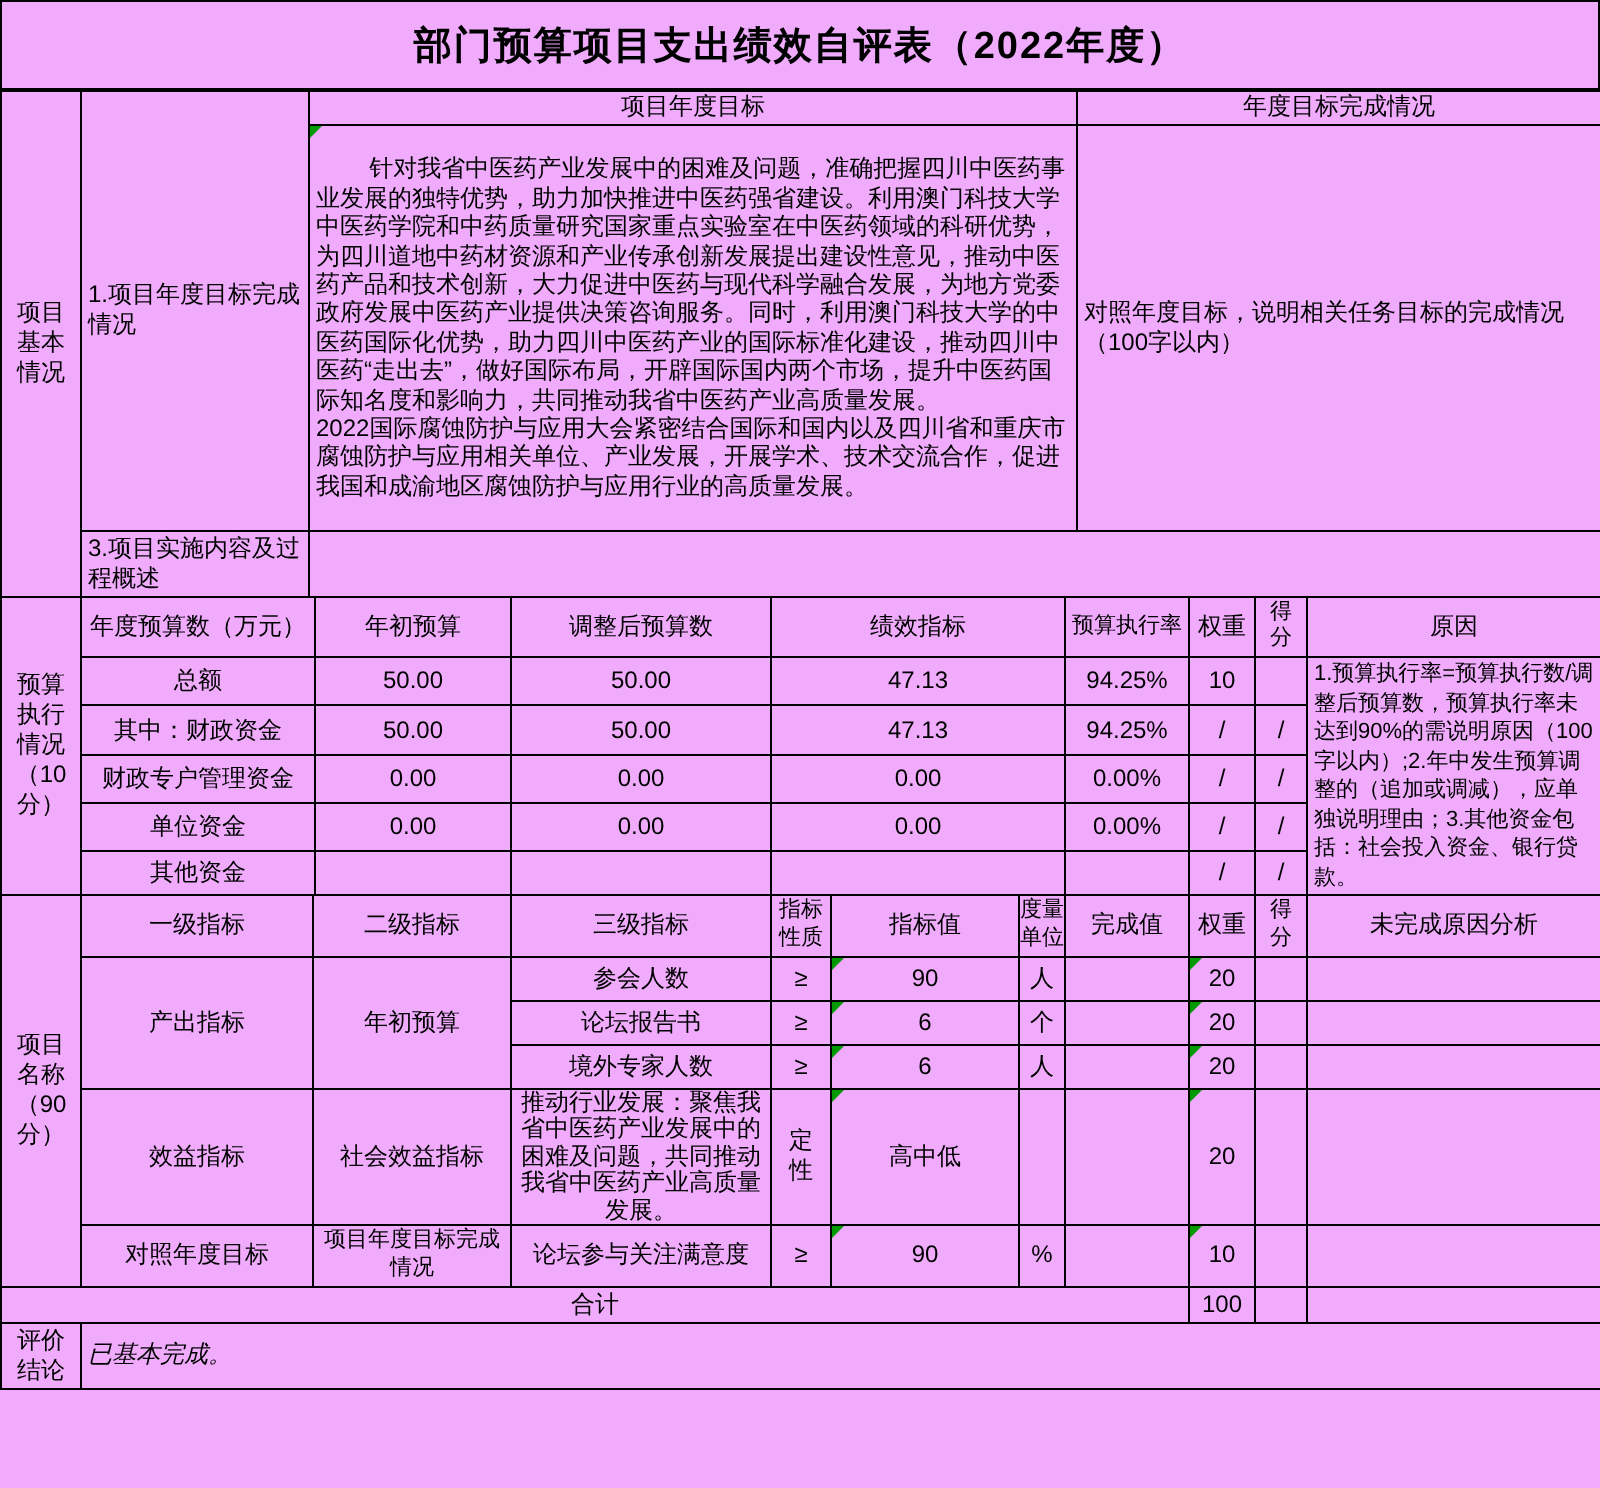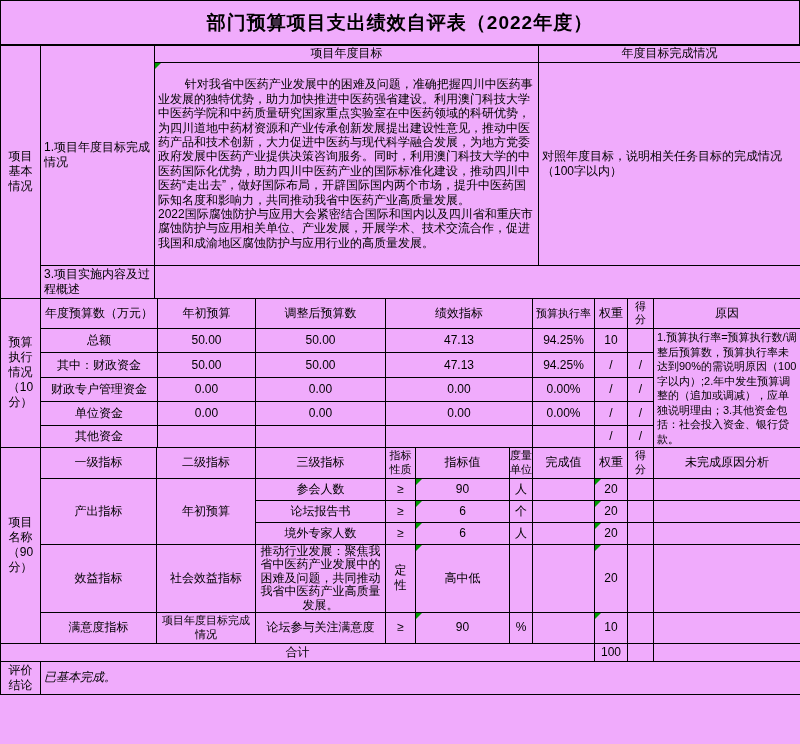--- a/index.html
+++ b/index.html
@@ -217,21 +217,21 @@
       <td class="c benefit">推动行业发展：聚焦我省中医药产业发展中的困难及问题，共同推动我省中医药产业高质量发展。</td>
       <td class="c">定性</td>
       <td class="c rel"><span class="tri"></span><span>高中低</span></td>
       <td class="c"></td>
       <td class="c"></td>
       <td class="c rel"><span class="tri"></span><span>20</span></td>
       <td class="c"></td>
       <td></td>
     </tr>
     <tr style="height:22px">
-      <td class="c">满意度指标</td>
+      <td class="c">对照年度目标</td>
       <td class="c small" style="padding:1px 0">项目年度目标完成情况</td>
       <td class="c">论坛参与关注满意度</td>
       <td class="c">≥</td>
       <td class="c rel"><span class="tri"></span><span>90</span></td>
       <td class="c">%</td>
       <td class="c"></td>
       <td class="c rel"><span class="tri"></span><span>10</span></td>
       <td class="c"></td>
       <td></td>
     </tr>

